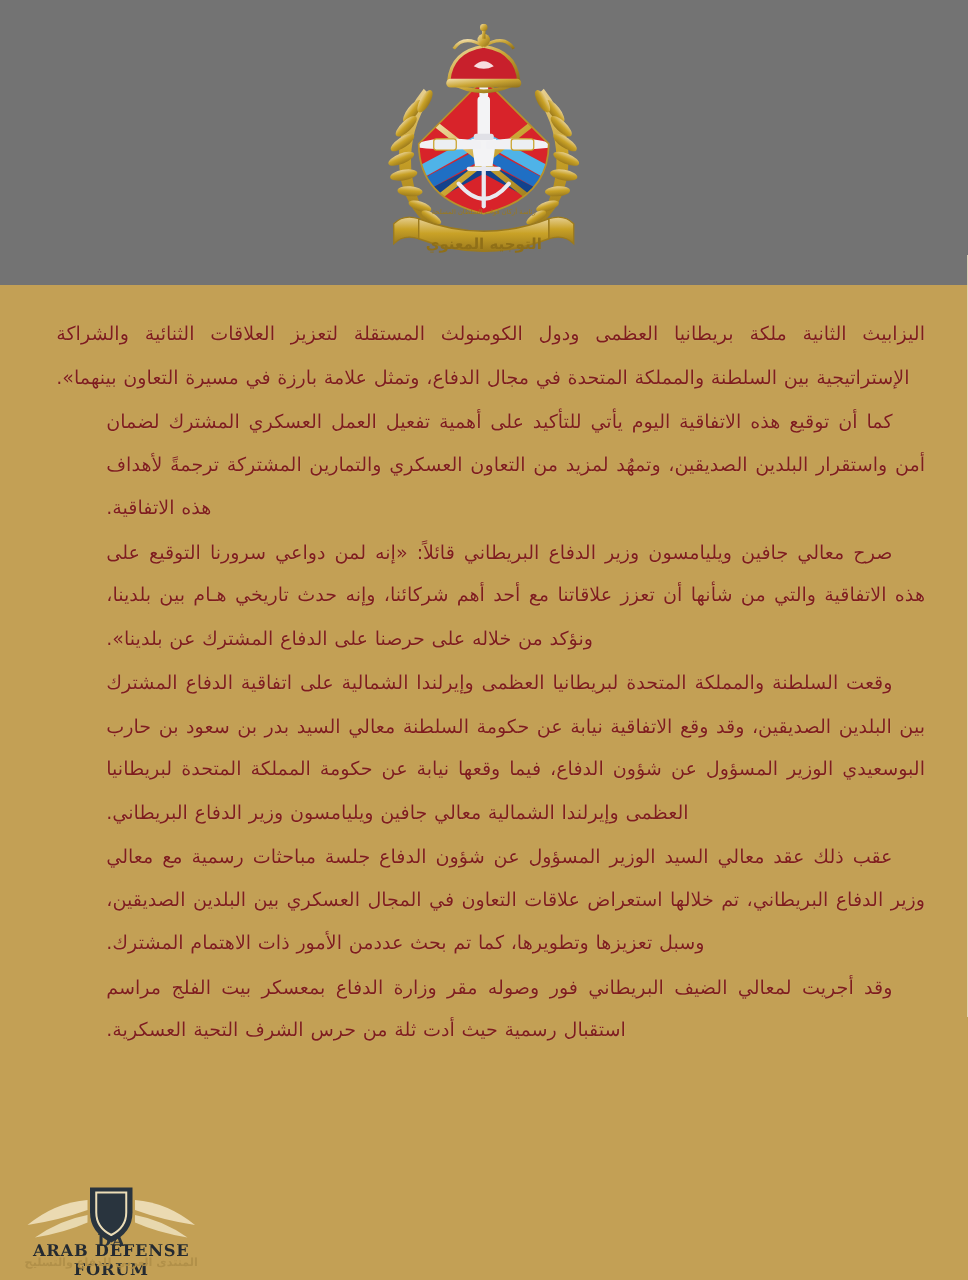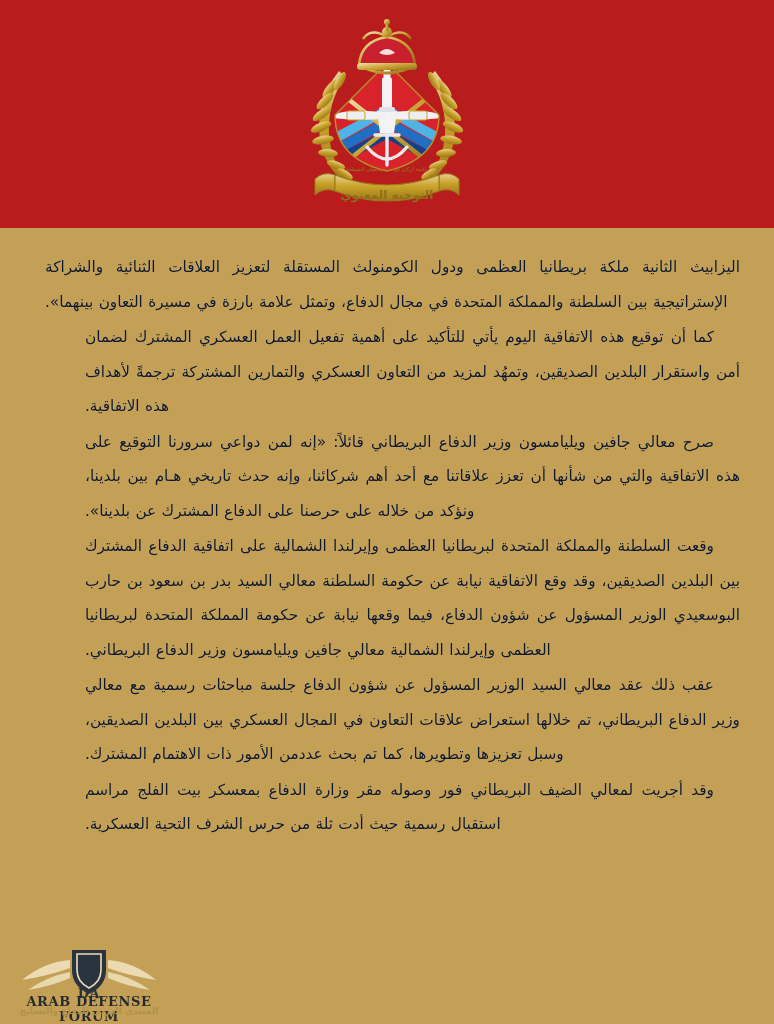--- a/index.html
+++ b/index.html
@@ -7,35 +7,35 @@
   body{
     width:774px;height:1024px;overflow:hidden;
     background:#ffffff;
     font-family:"DejaVu Sans","Liberation Sans",sans-serif;
   }
   #page{position:relative;width:774px;height:1024px;overflow:hidden;background:#ffffff;}
 
   
   .header-band{
     position:absolute;left:0;top:0;width:774px;height:228px;
-    background:#b91c1c;
+    background:#737373;
     display:flex;align-items:center;justify-content:center;
   }
   .emblem{position:relative;width:200px;height:190px;}
   .emblem svg{display:block;width:200px;height:190px;}
 
   
   .body-band{
     position:absolute;left:0;top:228px;width:774px;height:796px;
     background:#c3a055;
   }
   .article{
     position:absolute;right:34px;left:45px;top:22px;
     direction:rtl;text-align:justify;
-    color:#0f172a;
+    color:#7f1d1d;
   }
   .article p{
     margin:0 0 1px 0;
     font-size:15.3px;
     line-height:34.5px;
     letter-spacing:0px;
     word-spacing:0.5px;
     text-align:justify;
     text-align-last:left;
     font-weight:400;

